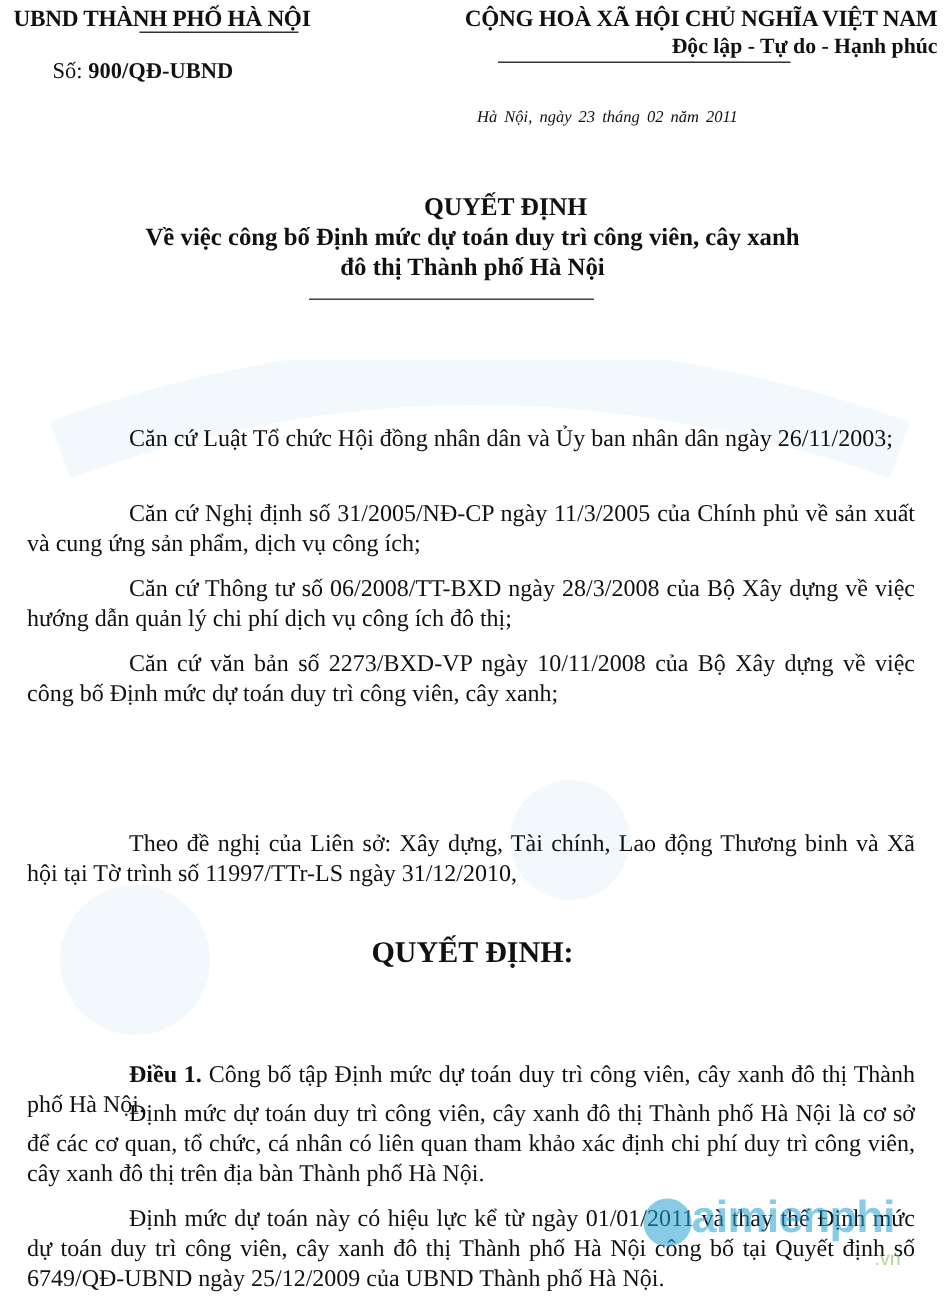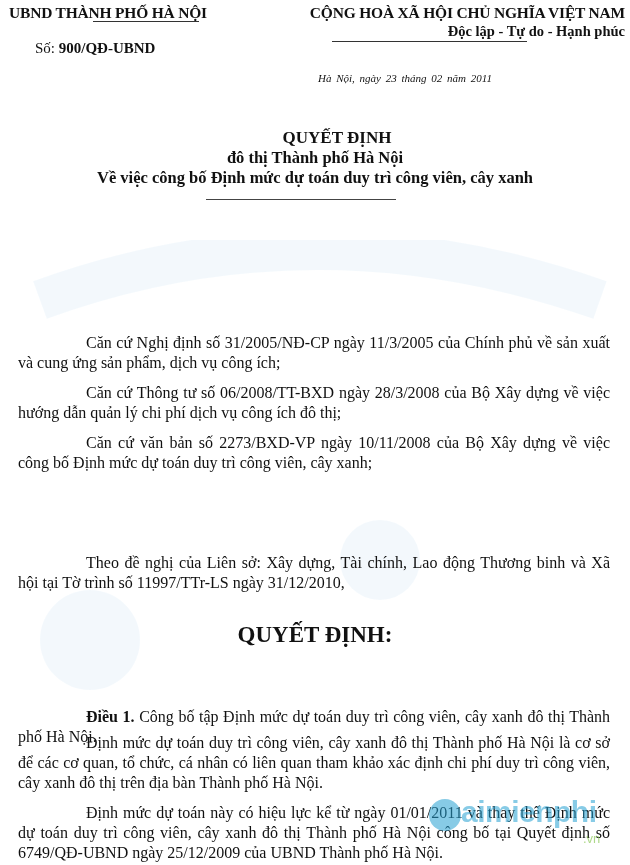--- a/index.html
+++ b/index.html
@@ -19,21 +19,21 @@
     .doc-number { position: absolute; left: 35px; top: 40px; font-size: 15px; white-space: nowrap; }
     .doc-number b { font-weight: bold; }
     .place-date { position: absolute; left: 318px; top: 72px; font-size: 11px; font-style: italic; white-space: nowrap; word-spacing: 2px; }
     .center { position: absolute; left: 0; width: 630px; text-align: center; }
     .title { top: 128px; font-weight: bold; font-size: 17px; line-height: 20px; padding-left: 22px; }
     .subtitle { top: 148px; font-weight: bold; font-size: 16.5px; line-height: 20px; }
     .title-rule { position: absolute; left: 206px; top: 199px; width: 190px; border-top: 1px solid #444; }
     .authority { top: 233px; font-weight: bold; font-size: 17px; line-height: 20px; }
     .para { position: absolute; left: 18px; width: 592px; font-size: 16px; line-height: 20px; text-align: justify; text-align-last: left; }
     .para .lead { padding-left: 68px; }
-    .decision-heading { top: 625px; font-weight: bold; font-size: 23px; line-height: 20px; }
+    .decision-heading { top: 625px; font-weight: bold; font-size: 20px; line-height: 20px; }
     .art-label { font-weight: bold; }
     .wm-brand { position: absolute; left: 425px; top: 795px; width: 200px; height: 60px; pointer-events: none; }
     .wm-text { position: absolute; left: 36px; top: 0px; font-family: "Liberation Sans", "DejaVu Sans", sans-serif; font-weight: bold; font-size: 30px; color: rgba(36, 160, 210, 0.55); letter-spacing: -0.5px; white-space: nowrap; }
     .wm-circle { position: absolute; left: 4px; top: 4px; width: 32px; height: 32px; border-radius: 50%; background: rgba(36, 160, 210, 0.55); }
     .wm-suffix { position: absolute; left: 158px; top: 36px; font-family: "Liberation Sans", "DejaVu Sans", sans-serif; font-size: 13px; color: rgba(120, 190, 60, 0.6); }
   </style>
 </head>
 <body>
 
 <div class="page">
@@ -52,26 +52,30 @@
 
   <div class="hdr-right">
     <div class="hdr-org">CỘNG HOÀ XÃ HỘI CHỦ NGHĨA VIỆT NAM</div>
     <div class="hdr-motto">Độc lập - Tự do - Hạnh phúc</div>
   </div>
   <div class="rule-right"></div>
   <div class="place-date">Hà Nội, ngày  23  tháng  02   năm 2011</div>
 
   <div class="center title">QUYẾT ĐỊNH</div>
   <div class="center subtitle">
+    <div>Về việc công bố Định mức dự toán duy trì công viên, cây xanh</div>
     <div>đô thị Thành phố Hà Nội</div>
-    <div>Về việc công bố Định mức dự toán duy trì công viên, cây xanh</div>
   </div>
   <div class="title-rule"></div>
 
 
+  <div class="para" style="top:283px;">
+    <span class="lead">Căn cứ Luật Tổ chức Hội đồng nhân dân và Ủy ban nhân dân ngày</span>
+    <span>26/11/2003;</span>
+  </div>
   <div class="para" style="top:333px;">
     <span class="lead">Căn cứ Nghị định số 31/2005/NĐ-CP ngày 11/3/2005 của Chính phủ về sản</span>
     <span>xuất và cung ứng sản phẩm, dịch vụ công ích;</span>
   </div>
   <div class="para" style="top:383px;">
     <span class="lead">Căn cứ Thông tư số 06/2008/TT-BXD ngày 28/3/2008 của Bộ Xây dựng về</span>
     <span>việc hướng dẫn quản lý chi phí dịch vụ công ích đô thị;</span>
   </div>
   <div class="para" style="top:433px;">
     <span class="lead">Căn cứ văn bản số 2273/BXD-VP ngày 10/11/2008 của Bộ Xây dựng về</span>

